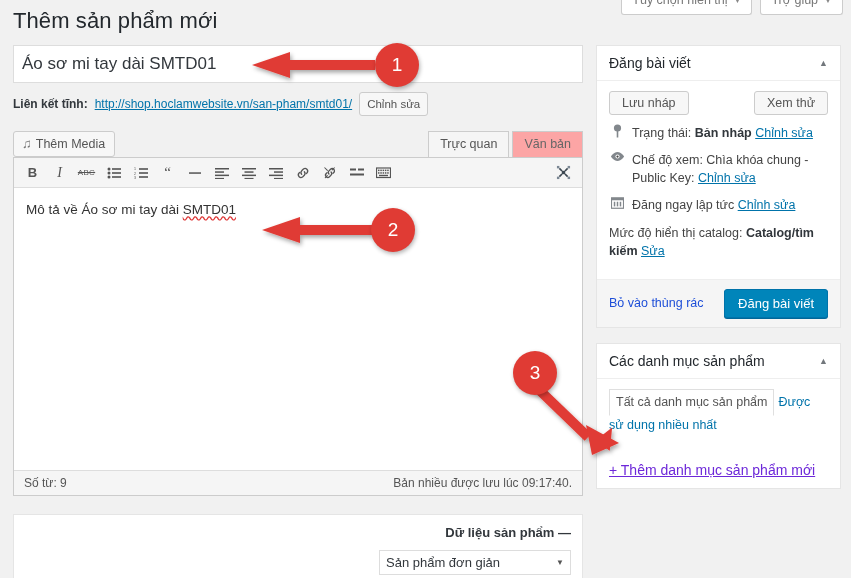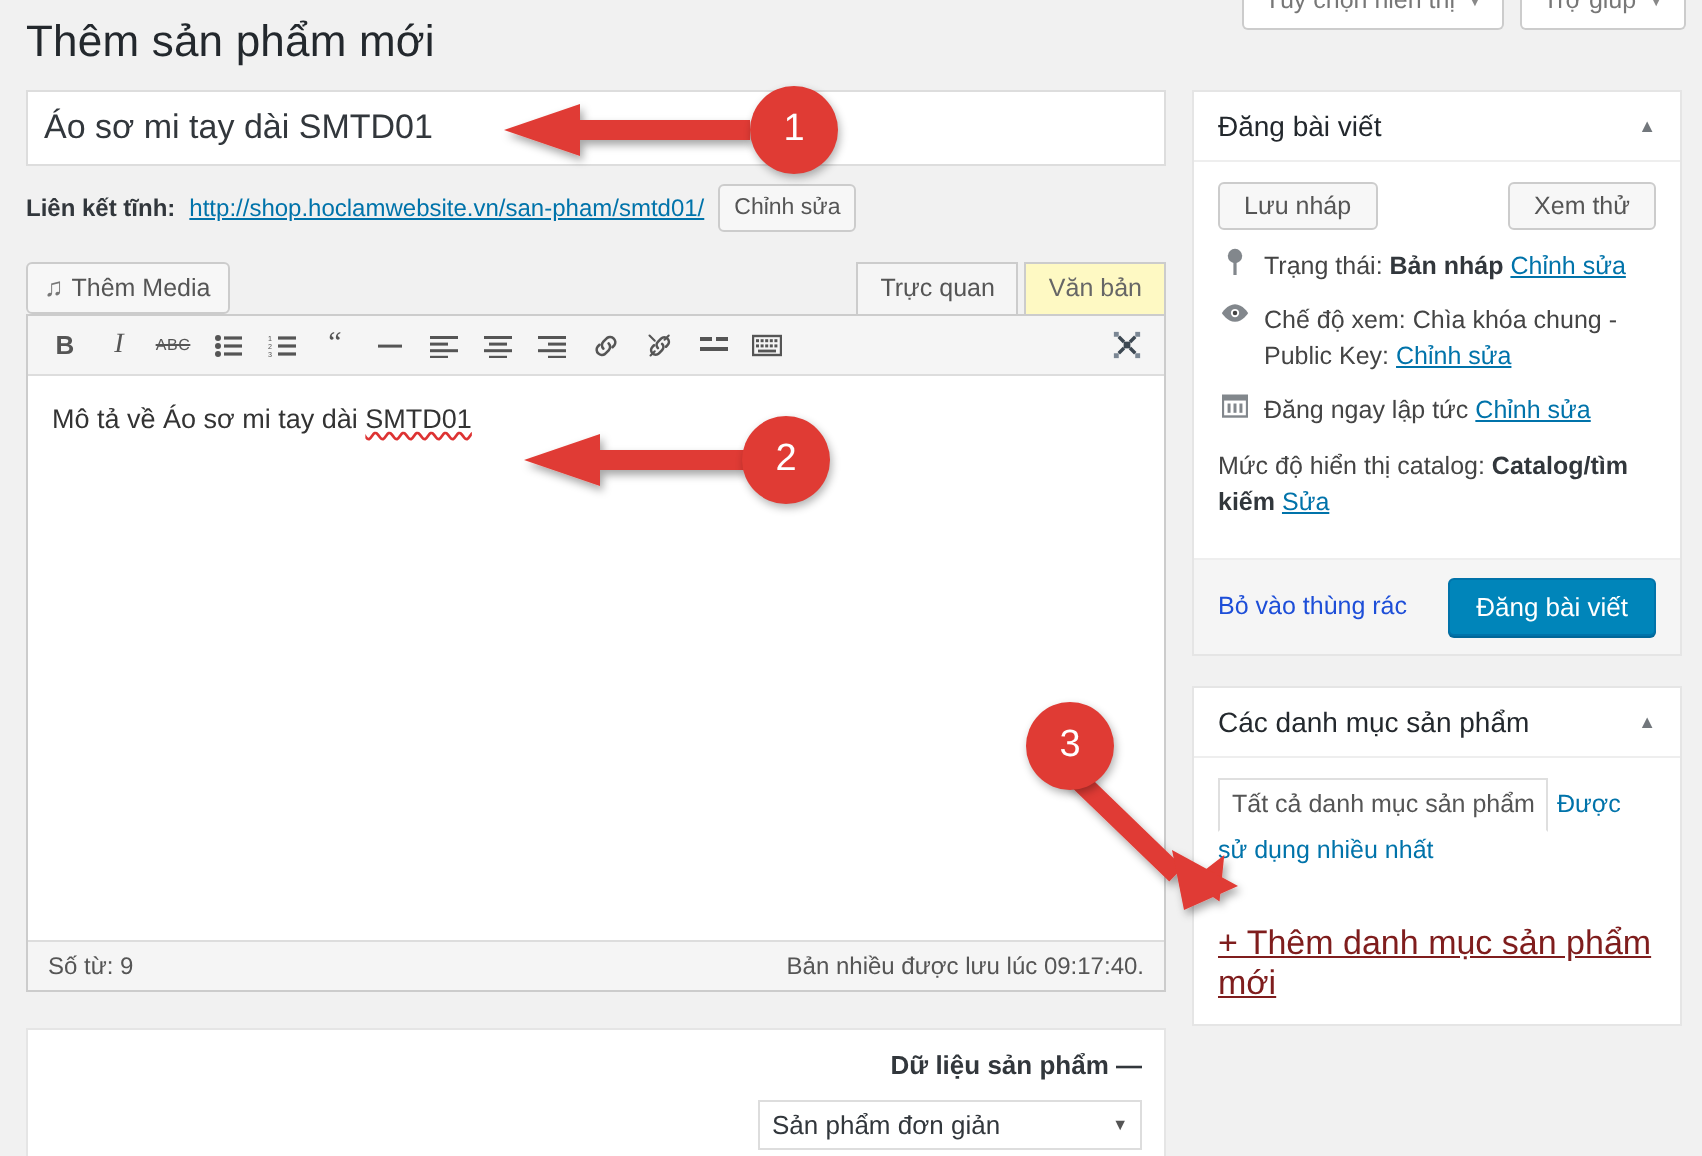--- a/index.html
+++ b/index.html
@@ -54,21 +54,21 @@
   .media-row { display:flex; align-items:flex-end; justify-content:space-between; height:30px; }
   .btn-media {
     background:#f7f7f7; border:1px solid #ccc; border-radius:3px;
     font-size:12.5px; color:#555; padding:3px 9px 4px 8px;
     display:flex; align-items:center; gap:5px; height:26px;
   }
   .media-icon { font-size:13px; color:#777; font-weight:bold; letter-spacing:-1px; }
   .etabs { display:flex; align-items:flex-end; gap:0; }
   .etab {
     font-size:12.5px; padding:5px 11px 5px 11px; border:1px solid #ccc;
-    color:#666; background:#fef9c3; border-bottom:none; line-height:1.25;
+    color:#666; background:#fca5a5; border-bottom:none; line-height:1.25;
   }
   .etab.active { background:#f5f5f5; color:#555; border-color:#ccc; }
   .etab + .etab { margin-left:3px; }
 
   .tbox { border:1px solid #ccc; background:#fff; }
   .toolbar {
     background:#f5f5f5; border-bottom:1px solid #ddd;
     height:30px; display:flex; align-items:center; padding:0 5px;
     position:relative;
   }
@@ -151,21 +151,21 @@
   .cat-item { display:flex; align-items:center; gap:8px; margin-bottom:6px; font-size:12.5px; color:#32373c; }
   .cat-cb {
     width:14px; height:14px; border:1px solid #b4b9be; background:#fff;
     border-radius:2px; position:relative; flex:0 0 14px;
   }
   .cat-cb.checked { border-color:#0073aa; }
   .cat-cb.checked:after {
     content:""; position:absolute; left:3.5px; top:0px; width:5px; height:9px;
     border:solid #0073aa; border-width:0 2px 2px 0; transform:rotate(43deg);
   }
-  .addcat { display:block; margin-top:28px; font-size:17px; color:#7f1d1d; }
+  .addcat { display:block; margin-top:28px; font-size:14px; color:#6d28d9; }
 
   
   .anno { position:absolute; pointer-events:none; }
   .circ {
     position:absolute; border-radius:50%; background:#e03b34;
     color:#fff; display:flex; align-items:center; justify-content:center;
     font-size:19px; font-family:"Liberation Sans", sans-serif;
     box-shadow:1px 2px 4px rgba(0,0,0,.3);
   }
 </style>

